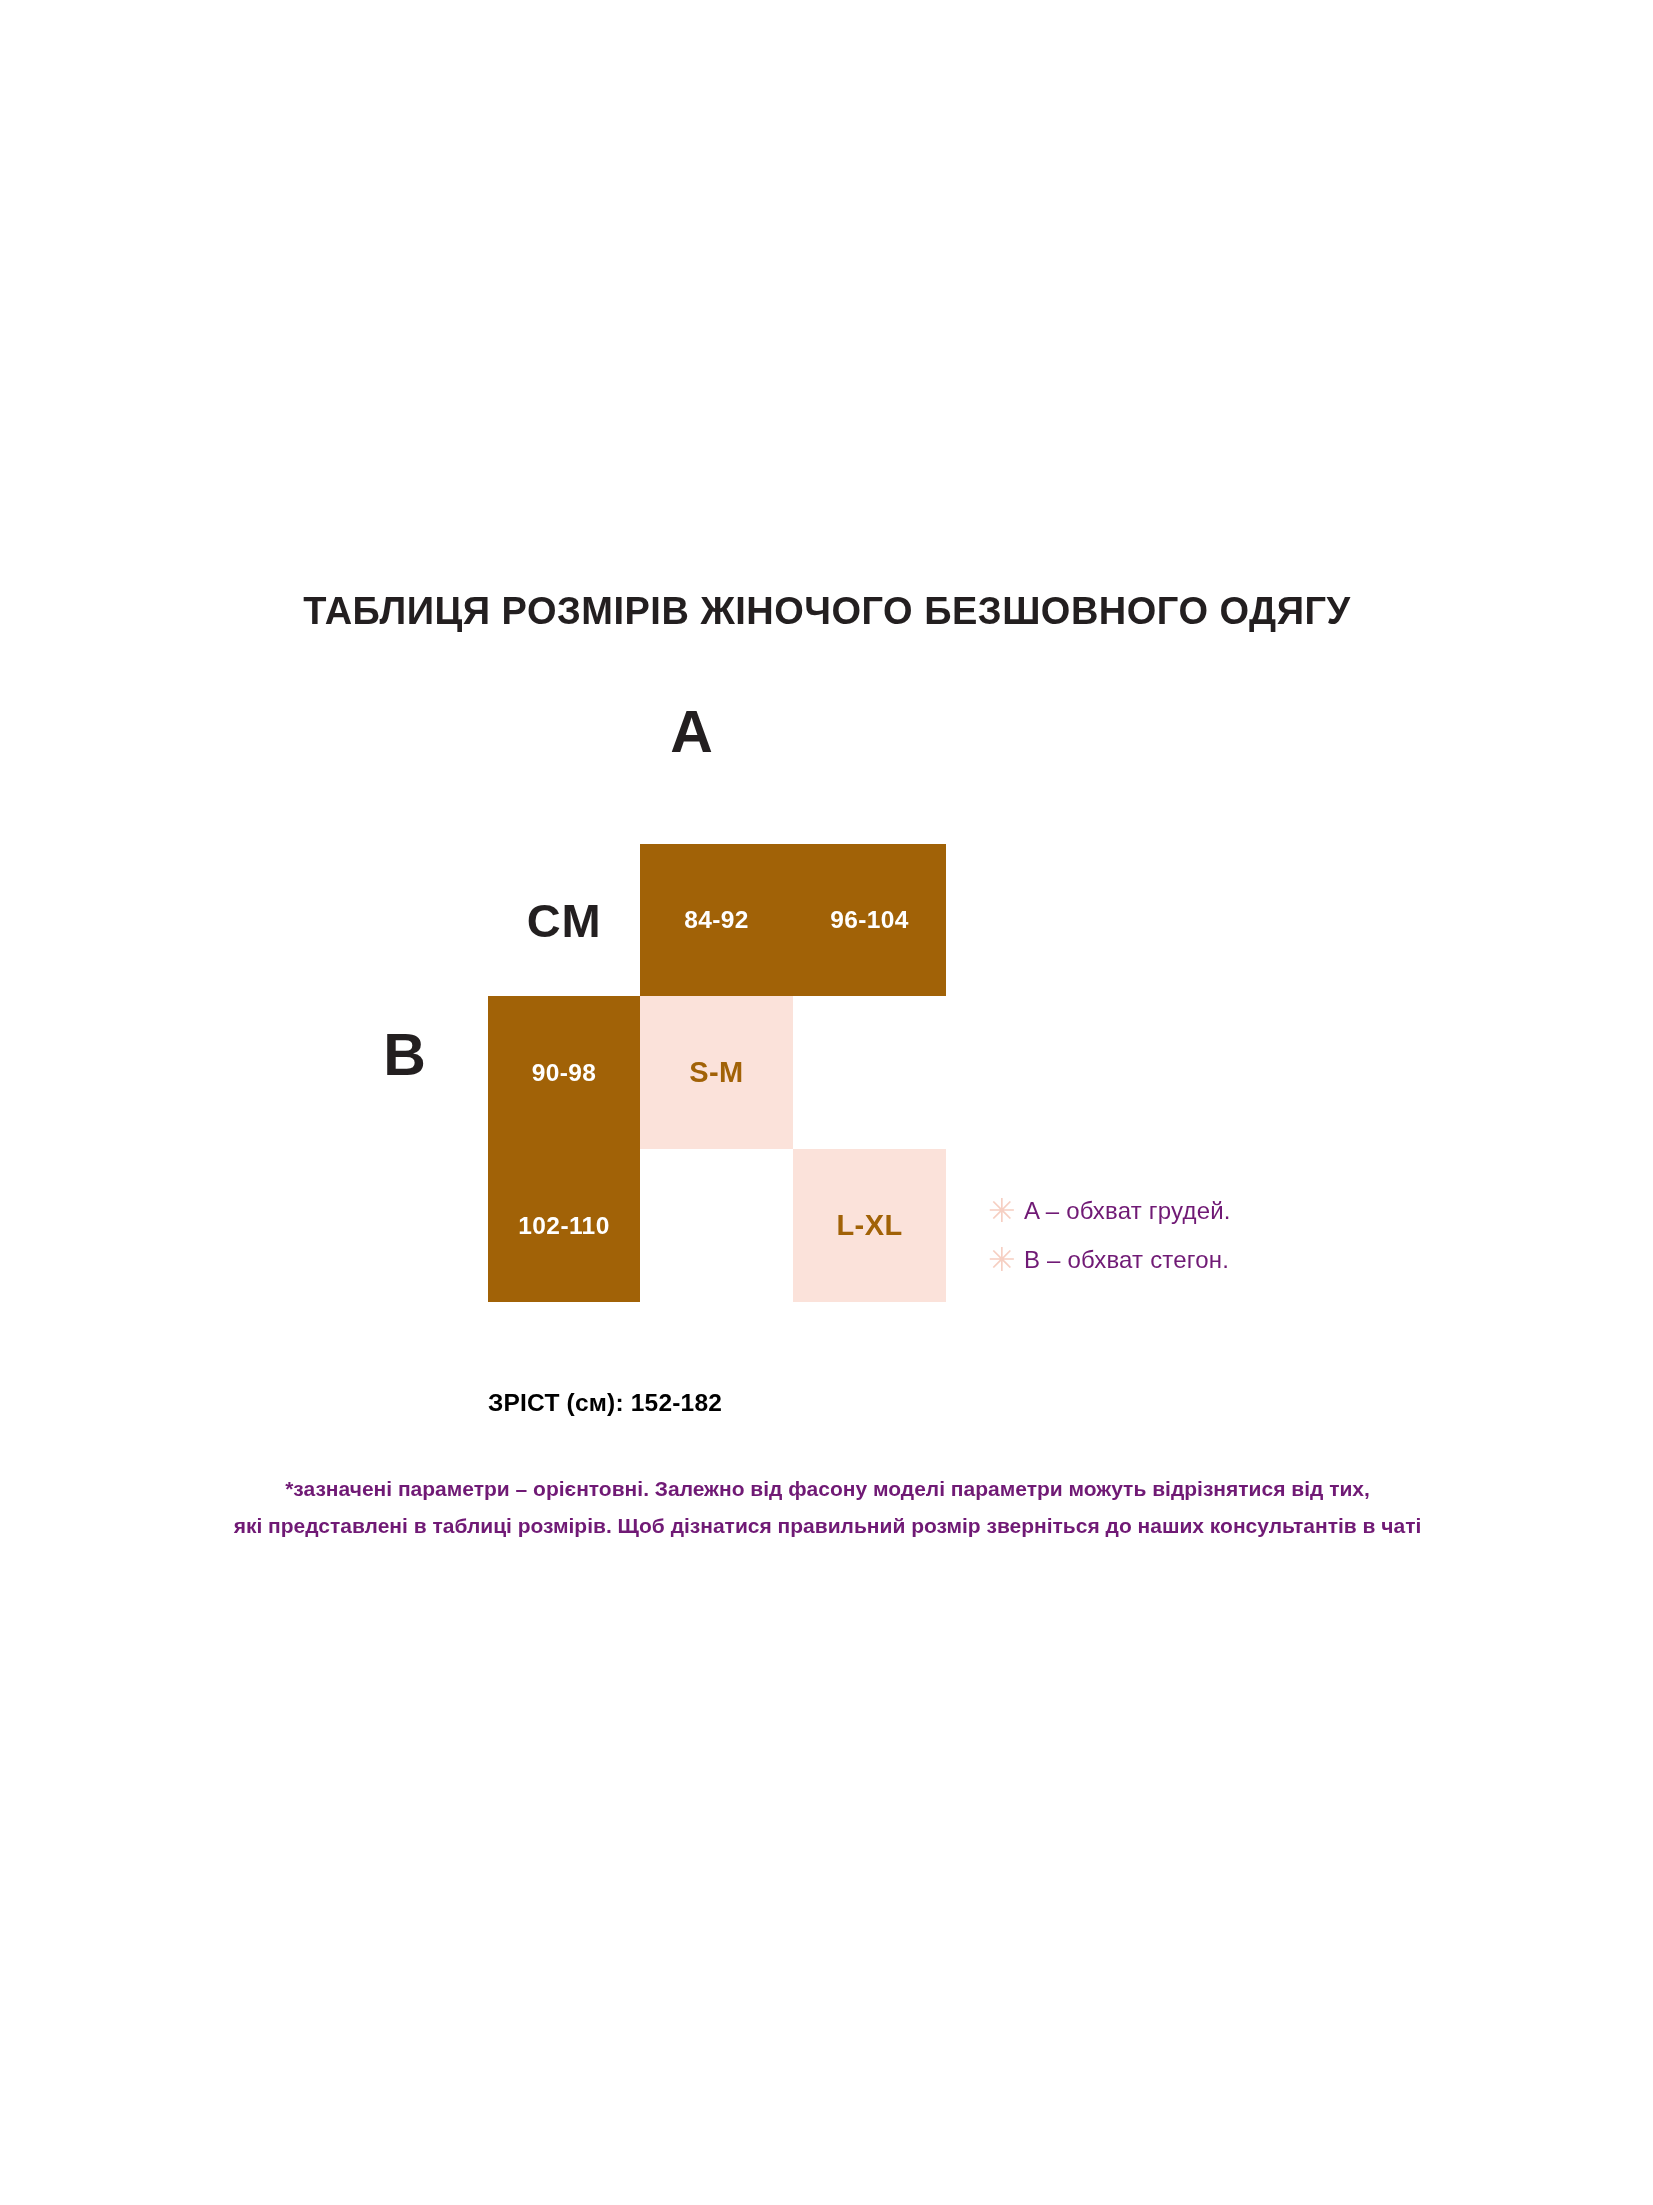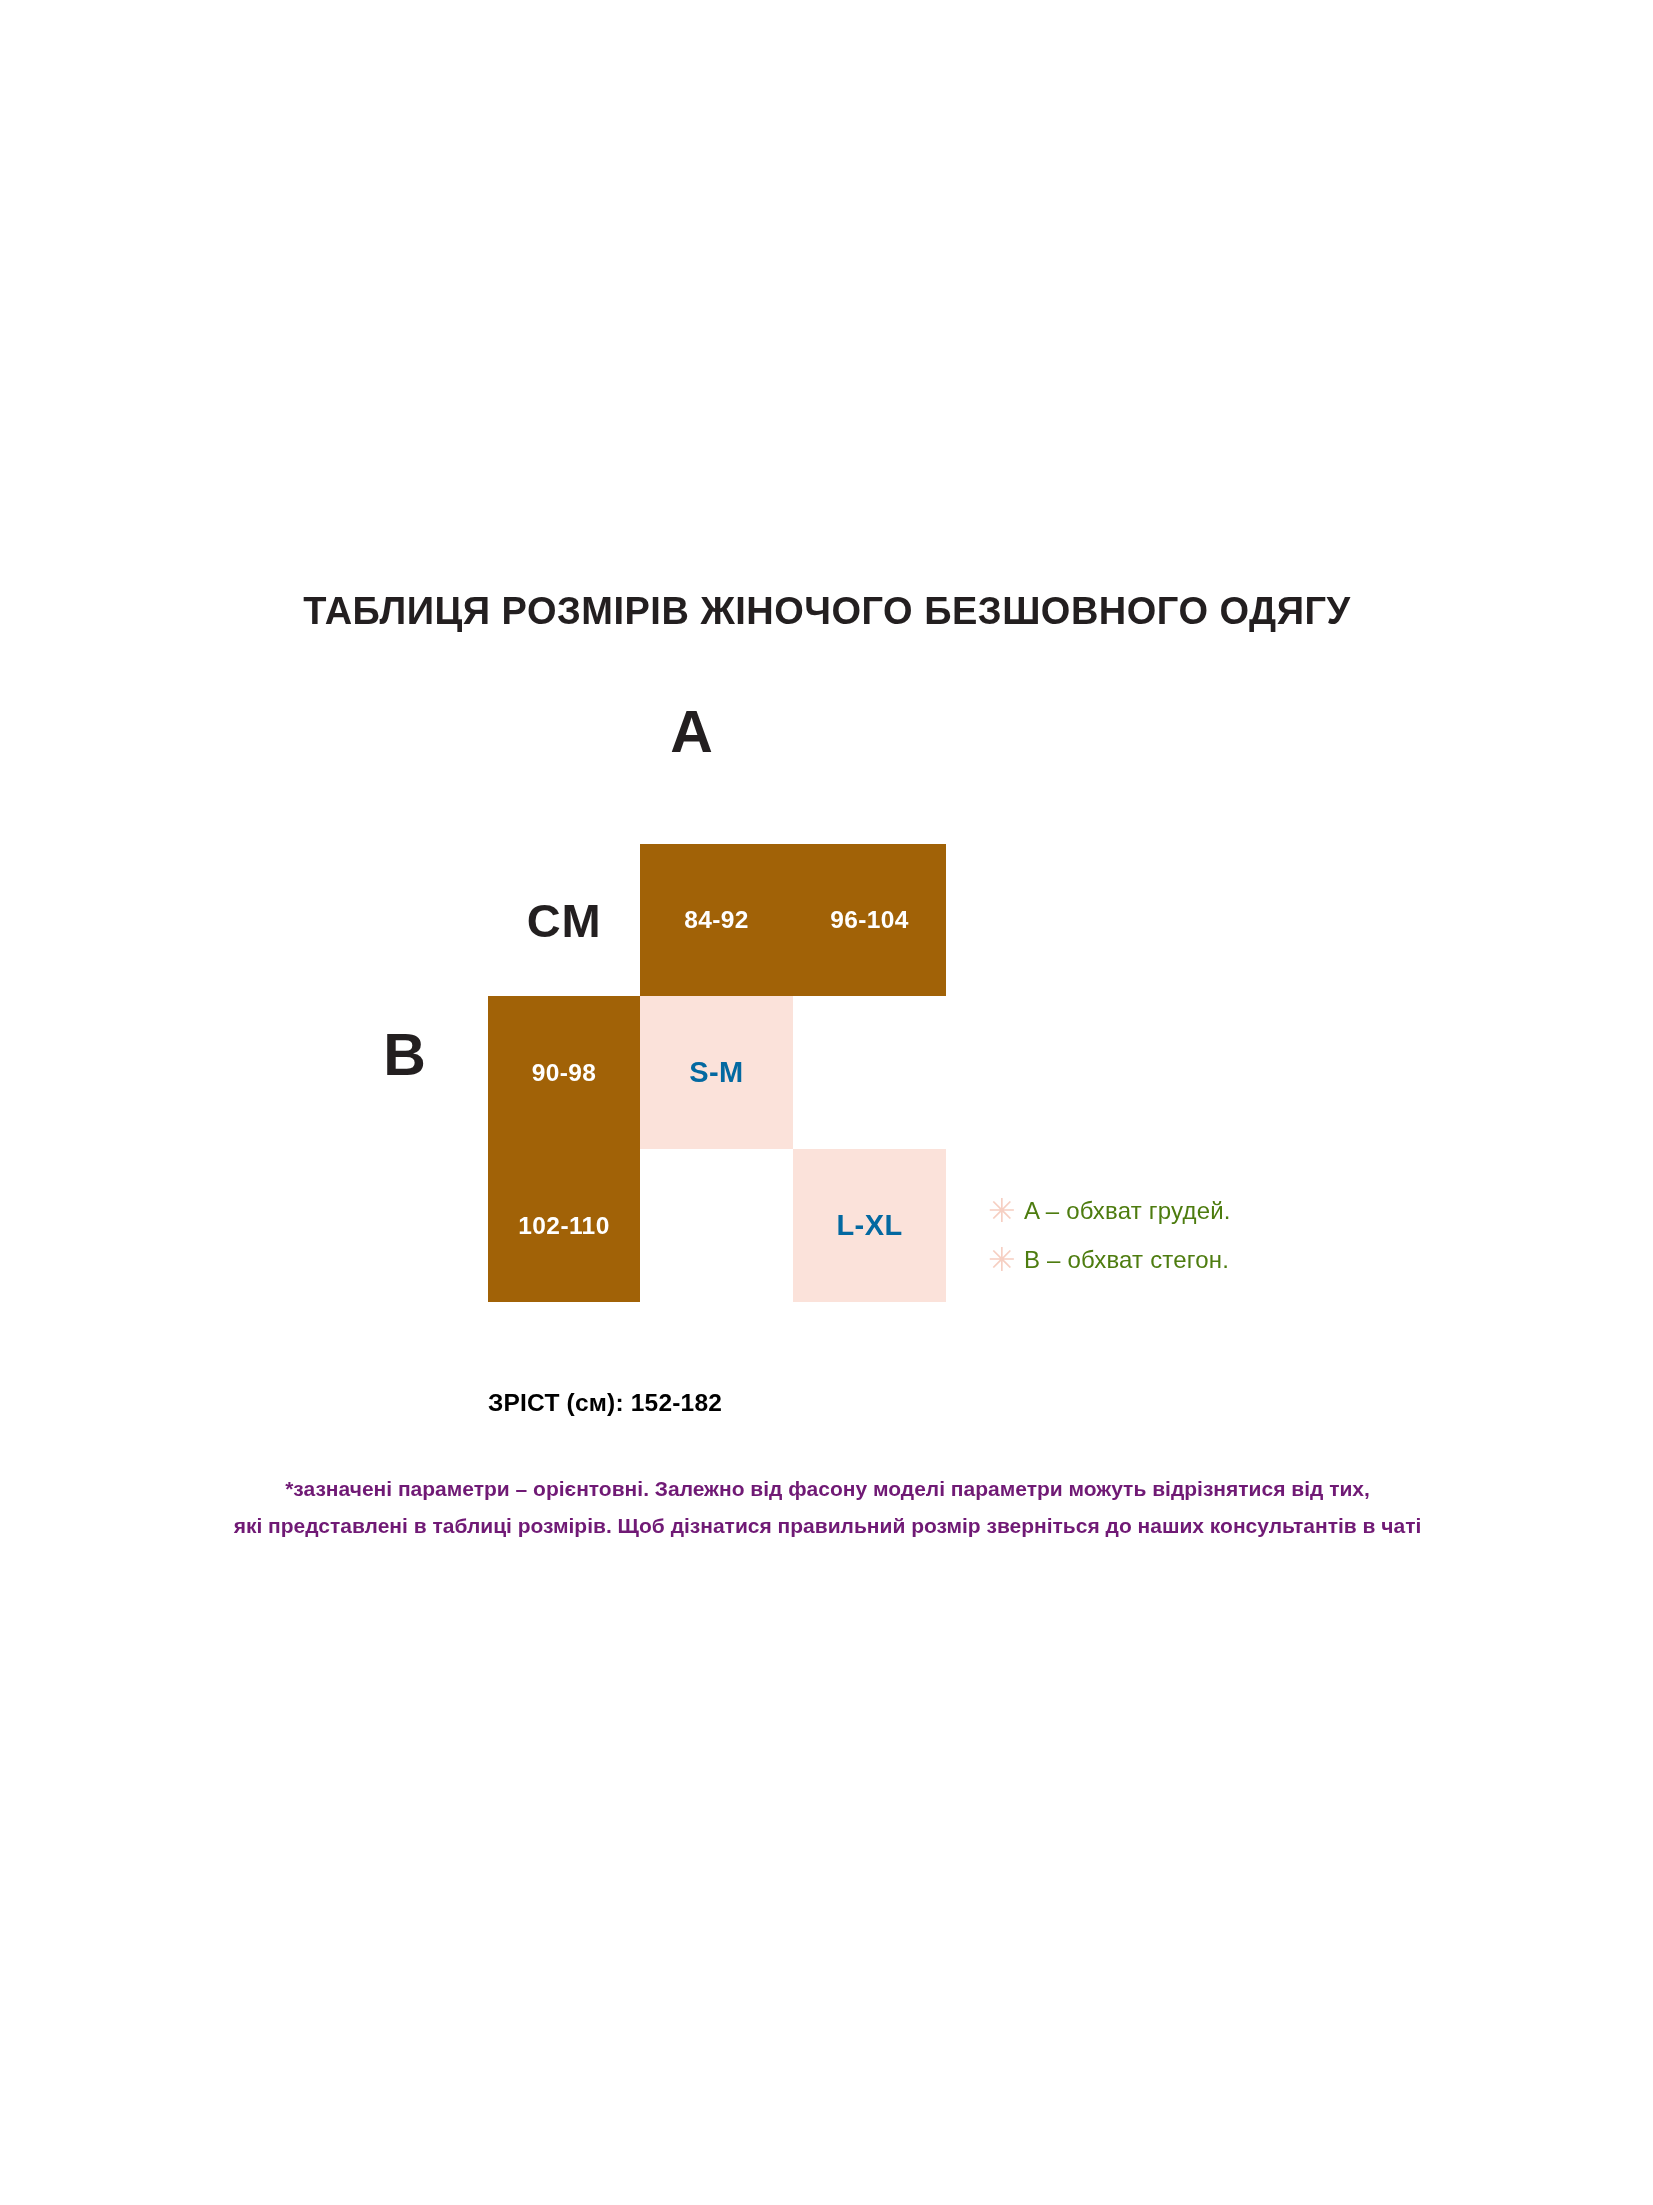--- a/index.html
+++ b/index.html
@@ -60,21 +60,21 @@
     display: flex;
     align-items: center;
     justify-content: center;
     box-sizing: border-box;
     font-size: 24.5px;
     font-weight: bold;
     letter-spacing: 0.4px;
   }
   .cell.white { background: #ffffff; color: #231f20; }
   .cell.gray  { background: #a16207; color: #ffffff; }
-  .cell.pink  { background: #fbe2da; color: #0369a1; }
+  .cell.pink  { background: #fbe2da; color: #a16207; }
 
   .cell.cm {
     font-size: 47px;
     font-weight: bold;
     letter-spacing: 0.8px;
   }
   .cell.size-label {
     font-size: 29px;
   }
 
@@ -114,21 +114,21 @@
   .legend-star {
     width: 36px;
     font-size: 33px;
     line-height: 33px;
     color: #f6cfc2;
     flex: 0 0 36px;
     text-align: left;
   }
   .legend-text {
     font-size: 24px;
-    color: #4d7c0f;
+    color: #701a75;
     letter-spacing: 0.2px;
   }
 
   
   .height-line {
     position: absolute;
     left: 488px;
     top: 1389px;
     font-size: 24.5px;
     font-weight: bold;

